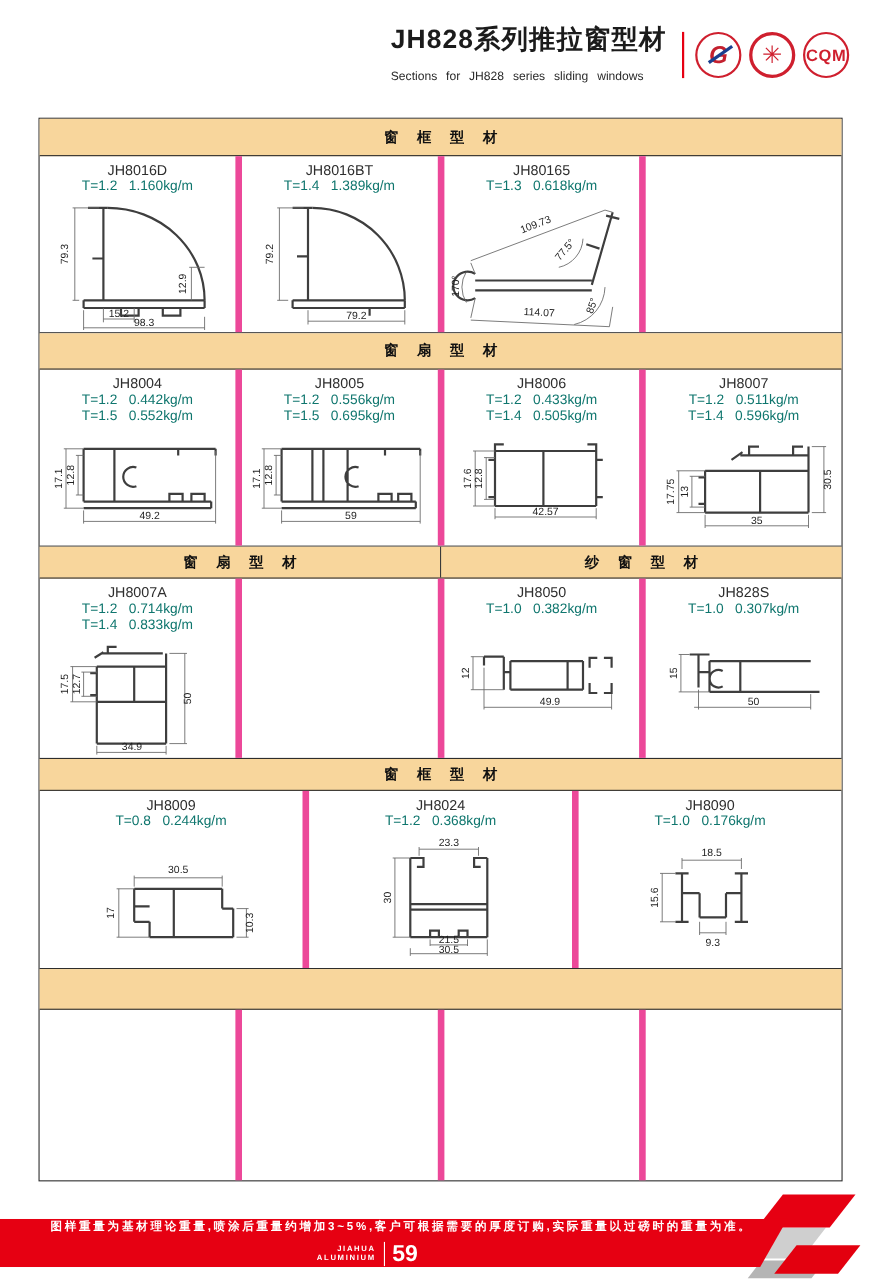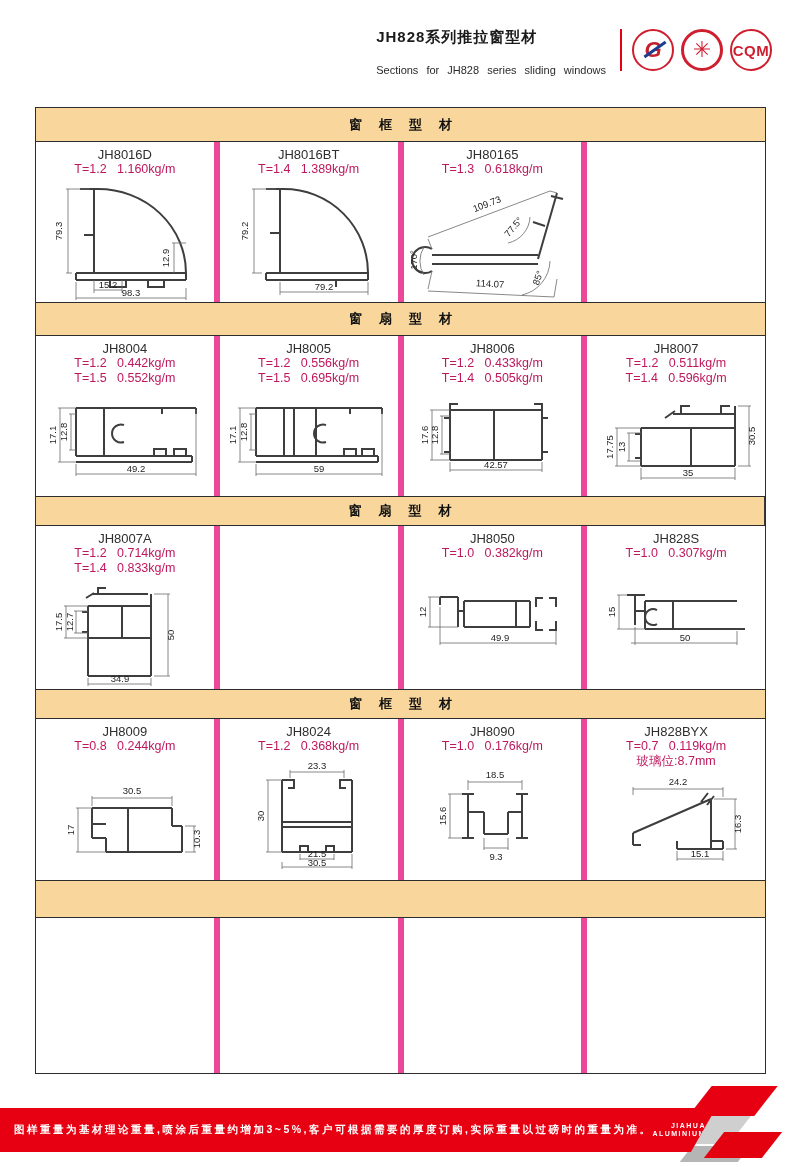--- a/index.html
+++ b/index.html
@@ -1,21 +1,21 @@
 <!DOCTYPE html>
 <html><head>
 <meta charset="utf-8">
 <style>
   html,body{margin:0;padding:0;background:#fff;}
   .page{position:relative;width:800px;height:1167px;background:#fff;overflow:hidden;
         font-family:"Liberation Sans",sans-serif;color:#222;}
   
   .hdr{position:absolute;top:24px;right:28px;display:flex;align-items:center;}
   .hdr-titles{text-align:left;margin-right:10px;}
-  .hdr-cn{font-size:15px;font-weight:bold;color:#1b1b1b;letter-spacing:1px;line-height:26px;}
+  .hdr-cn{font-size:24px;font-weight:bold;color:#1b1b1b;letter-spacing:1px;line-height:26px;}
   .hdr-en{font-size:11px;color:#2a2a2a;word-spacing:5px;margin-top:14px;}
   .hdr-divider{width:2px;height:42px;background:#e60012;margin:0 10px 0 4px;}
   .logos{display:flex;align-items:center;gap:7px;}
   .logo{width:42px;height:42px;border-radius:50%;display:flex;align-items:center;justify-content:center;position:relative;box-sizing:border-box;}
   .logo-gb{border:2px solid #cf1f2e;}
   .logo-gb .g{font-size:22px;font-weight:bold;font-style:italic;color:#c4202e;}
   .logo-gb .slash{position:absolute;width:26px;height:3px;background:#1a3f8f;transform:rotate(-35deg);top:17px;left:8px;}
   .logo-seal{border:3px solid #cf1f2e;}
   .logo-seal .star{font-size:22px;color:#cf1f2e;line-height:1;}
   .logo-cqm{border:2px solid #cf1f2e;}
@@ -30,30 +30,30 @@
   .banner.b4{height:29px;}
   .banner.b5{height:37px;}
   .banner .half{flex:1;display:flex;align-items:center;justify-content:center;height:100%;}
   .banner .half.first{border-right:1px solid #3a3a3a;}
   .row{display:flex;border-bottom:1px solid #2d2d2d;box-sizing:border-box;}
   .row.r1{height:161px;}.row.r2{height:161px;}.row.r3{height:164px;}
   .row.r4{height:162px;}.row.r5{height:155px;border-bottom:none;}
   .cell{flex:1;border-right:6px solid #ec4899;box-sizing:border-box;text-align:center;overflow:hidden;}
   .cell:last-child{border-right:none;}
   .pname{margin-top:5px;font-size:13px;color:#2e2e2e;line-height:15px;}
-  .pspec{font-size:12.5px;color:#be185d;line-height:15px;white-space:pre;}
+  .pspec{font-size:12.5px;color:#0f766e;line-height:15px;white-space:pre;}
   .draw{display:block;margin:2px auto 0 auto;}
   .draw.push{margin-top:12px;}
   svg .p{fill:none;stroke:#3e3e3e;stroke-width:2;stroke-linejoin:miter;}
   svg .d{fill:none;stroke:#6a6a6a;stroke-width:0.8;}
   svg .t{font-size:9.5px;fill:#1f1f1f;font-family:"Liberation Sans",sans-serif;}
   
   .footbar{position:absolute;left:0;top:1108px;width:716px;height:44px;background:#e60012;
            clip-path:polygon(0 0,100% 0,96.5% 100%,0 100%);
-           display:flex;align-items:center;color:#fff;z-index:3;}
+           display:flex;align-items:center;color:#fff;z-index:3;flex-direction:column;}
   .foot-note{flex:1;font-size:10.5px;font-weight:bold;letter-spacing:2.5px;padding-left:14px;white-space:nowrap;}
   .foot-brand{display:flex;align-items:center;gap:7px;padding-right:48px;}
   .brand-txt{text-align:right;font-size:7px;font-weight:bold;letter-spacing:1.5px;line-height:8px;}
   .brand-sep{width:1px;height:22px;background:#fff;}
   .page-num{font-size:21px;font-weight:bold;}
   .sh{position:absolute;transform:skewX(-38deg);}
   .sh1{left:700px;top:1086px;width:66px;height:30px;background:#e60012;z-index:2;}
   .sh2{left:652px;top:1116px;width:88px;height:28px;background:#cfcfcf;z-index:1;}
   .sh3{left:714px;top:1132px;width:58px;height:26px;background:#e3000f;z-index:2;}
   .sh4{left:686px;top:1146px;width:58px;height:16px;background:#b5b5b5;z-index:1;}
@@ -177,20 +177,21 @@
           <text class="t" text-anchor="middle" transform="rotate(-90 26 59)" x="26" y="59">17.75</text>
           <text class="t" text-anchor="middle" transform="rotate(-90 38 59)" x="38" y="59">13</text>
           <text class="t" text-anchor="middle" x="101" y="88">35</text>
           <text class="t" text-anchor="middle" transform="rotate(-90 168 48)" x="168" y="48">30.5</text>
         </svg>
       </div>
     </div>
 
     <div class="banner b3">
       <div class="half first">窗扇型材</div>
+      <div class="half">纱窗型材</div>
     </div>
 
     <div class="row r3">
       <div class="cell">
         <div class="pname">JH8007A</div>
         <div class="pspec">T=1.2   0.714kg/m</div>
         <div class="pspec">T=1.4   0.833kg/m</div>
         <svg class="draw" width="180" height="112" viewBox="0 0 180 112">
           <path class="p" d="M56 16 H112 M62 16 v-6 h8 M50 20 l8 -5 M52 28 H115 M52 28 V98 M86 28 V60 M52 60 H115 M115 16 V98 M52 98 H115 M52 34 H46 M52 54 H46"></path>
           <path class="d" d="M52 28 H28 M52 60 H28 M30 28 V60 M52 33 H38 M52 55 H38 M40 33 V55 M118 16 H134 M118 98 H134 M132 16 V98 M52 100 V108 M115 100 V108 M52 106 H115"></path>
@@ -253,32 +254,20 @@
         <div class="pname">JH8090</div>
         <div class="pspec">T=1.0   0.176kg/m</div>
         <svg class="draw" width="180" height="108" viewBox="0 0 180 108">
           <path class="p" d="M58 38 H70 M64 38 V82 M58 82 H70 M64 56 H80 M80 56 V78 M80 78 H104 M104 78 V56 M104 56 H118 M118 38 V82 M112 38 H124 M112 82 H124"></path>
           <path class="d" d="M64 34 V24 M118 34 V24 M64 26 H118 M58 38 H44 M58 82 H44 M46 38 V82 M80 82 V94 M104 82 V94 M80 92 H104"></path>
           <text class="t" text-anchor="middle" x="91" y="22">18.5</text>
           <text class="t" text-anchor="middle" transform="rotate(-90 42 60)" x="42" y="60">15.6</text>
           <text class="t" text-anchor="middle" x="92" y="104">9.3</text>
         </svg>
       </div>
-      <div class="cell">
-        <div class="pname">JH828BYX</div>
-        <div class="pspec">T=0.7   0.119kg/m</div>
-        <div class="pspec">玻璃位:8.7mm</div>
-        <svg class="draw" width="180" height="96" viewBox="0 0 180 96">
-          <path class="p" d="M46 62 L124 28 M114 31 l7 -9 M120 34 l7 -9 M124 28 V78 M90 78 H136 M90 78 V70 M46 62 V74 M46 74 H54 M136 78 V70 M136 70 H124"></path>
-          <path class="d" d="M46 24 V16 M136 26 V16 M46 18 H136 M127 28 H150 M139 78 H150 M148 28 V78 M90 80 V90 M136 80 V90 M90 88 H136"></path>
-          <text class="t" text-anchor="middle" x="91" y="14">24.2</text>
-          <text class="t" text-anchor="middle" transform="rotate(-90 154 53)" x="154" y="53">16.3</text>
-          <text class="t" text-anchor="middle" x="113" y="86">15.1</text>
-        </svg>
-      </div>
     </div>
 
     <div class="banner b5"></div>
 
     <div class="row r5">
       <div class="cell"></div>
       <div class="cell"></div>
       <div class="cell"></div>
       <div class="cell"></div>
     </div>

